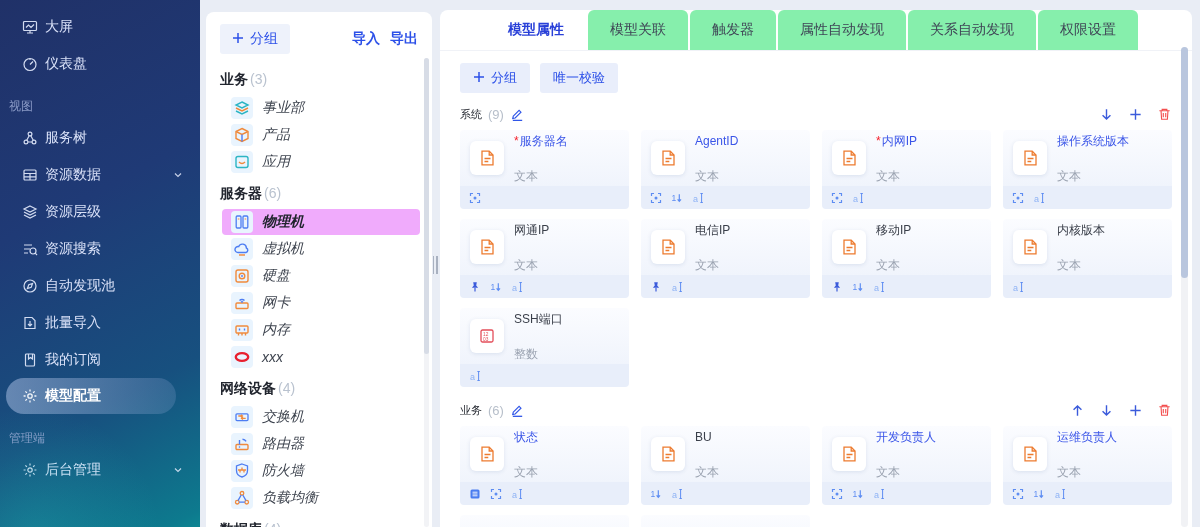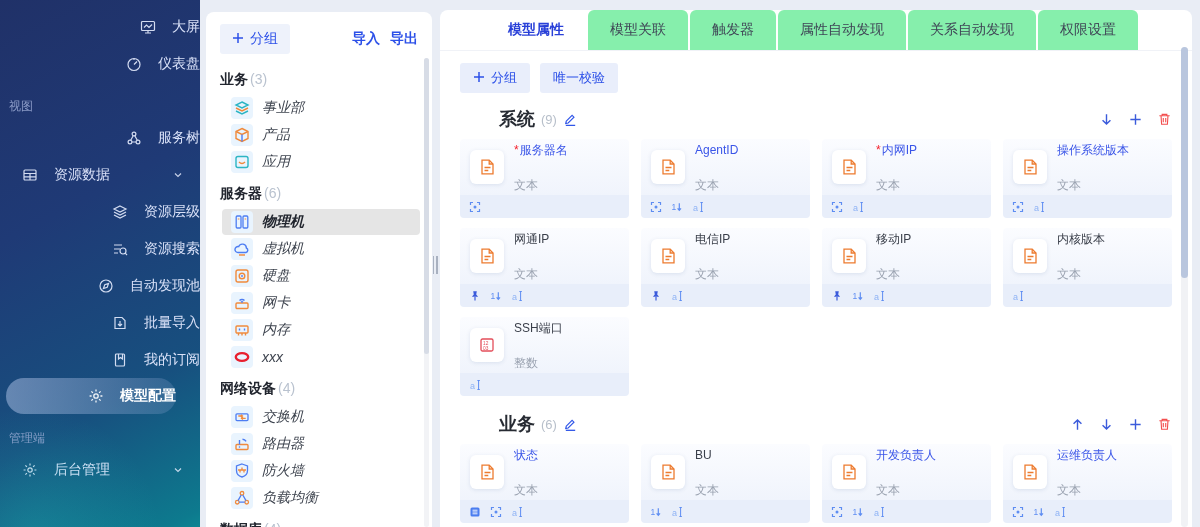--- a/index.html
+++ b/index.html
@@ -18,22 +18,22 @@
     color:#dce4f9;overflow:hidden;
   }
   .sidebar::after{ 
     content:"";position:absolute;left:0;bottom:0;width:160px;height:130px;
     background:radial-gradient(circle at 20% 100%, rgba(35,200,190,.25), rgba(35,200,190,0) 70%);
     pointer-events:none;
   }
   .side-pad{padding-top:8px;}
   .side-section{margin:16px 0 4px;padding-left:9px;font-size:12px;color:#8b9bc7;}
   .side-item{
-    display:flex;align-items:center;height:37px;padding-left:22px;gap:16px;
-    font-size:14px;color:#d9e1f8;cursor:pointer;position:relative;justify-content:flex-end;
+    display:flex;align-items:center;height:37px;padding-left:22px;gap:7px;
+    font-size:14px;color:#d9e1f8;cursor:pointer;position:relative;
   }
   .side-item .side-icon{width:16px;height:16px;display:flex;align-items:center;justify-content:center;opacity:.92;}
   .side-item .chev{margin-left:auto;margin-right:16px;display:flex;opacity:.85;}
   .side-item.active{
     margin:0 24px 0 6px;padding-left:16px;height:36px;border-radius:18px;
     background:linear-gradient(90deg,rgba(186,203,238,.48),rgba(148,170,215,.22));
     color:#ffffff;font-weight:bold;
   }
 
   
@@ -48,21 +48,21 @@
     font-family:inherit;
   }
   .tree-links{margin-left:auto;display:flex;gap:10px;}
   .tree-links a{color:#2c50e8;font-size:14px;font-weight:600;text-decoration:none;cursor:pointer;}
   .tree-group-title{padding:9px 14px 5px;font-size:14px;font-weight:bold;color:#22262f;}
   .tree-count{color:#b9c2cf;font-weight:normal;margin-left:2px;}
   .tree-item{
     display:flex;align-items:center;gap:9px;height:26px;margin:1px 12px 1px 16px;
     padding-left:9px;border-radius:4px;font-size:14px;color:#3d434e;cursor:pointer;font-style:italic;
   }
-  .tree-item.selected{background:#e5e5e5;color:#20242d;font-weight:bold;}
+  .tree-item.selected{background:#f0abfc;color:#20242d;font-weight:bold;}
   .tile{
     width:22px;height:22px;border-radius:4px;background:#e9f4fe;flex:0 0 22px;
     display:flex;align-items:center;justify-content:center;
   }
   .tree-track{position:absolute;right:3px;top:46px;bottom:0;width:5px;background:#f2f3f6;border-radius:3px;}
   .tree-thumb{position:absolute;right:3px;top:46px;width:5px;height:296px;background:#d7dce6;border-radius:3px;}
 
   .resize-handle{
     position:absolute;left:432px;top:256px;width:6px;height:18px;cursor:col-resize;
     display:flex;gap:2px;justify-content:center;
@@ -80,21 +80,21 @@
     background:#86efac;border-radius:6px 6px 0 0;font-size:14px;color:#3f4656;cursor:pointer;white-space:nowrap;
   }
   .tab.active{background:#fff;color:#2940d8;font-weight:bold;}
   .toolbar{display:flex;gap:10px;padding:12px 20px 2px;}
   .btn-blue{
     display:inline-flex;align-items:center;gap:6px;height:30px;padding:0 13px;
     background:#e9eefb;color:#2c50e8;border:none;border-radius:3px;font-size:13px;cursor:pointer;
     font-family:inherit;
   }
   .section-header{display:flex;align-items:center;padding:12px 20px 8px;}
-  .section-title{font-size:18px;font-weight:bold;color:#272b33;margin-left:39px;}
+  .section-title{font-size:11px;font-weight:normal;color:#272b33;}
   .section-count{font-size:13px;color:#b7bfca;margin:0 6px;}
   .section-edit{display:flex;align-items:center;cursor:pointer;}
   .section-actions{margin-left:auto;display:flex;gap:14px;align-items:center;}
   .section-actions span{display:flex;cursor:pointer;}
 
   .cards{display:grid;grid-template-columns:repeat(4,1fr);gap:10px 12px;padding:0 20px;margin-bottom:4px;}
   .card{border-radius:4px;overflow:hidden;cursor:pointer;}
   .card-body{
     display:flex;align-items:center;gap:10px;height:44px;padding:6px 10px;
     background:linear-gradient(180deg,#fbfcff 0%,#f0f4fc 100%);

